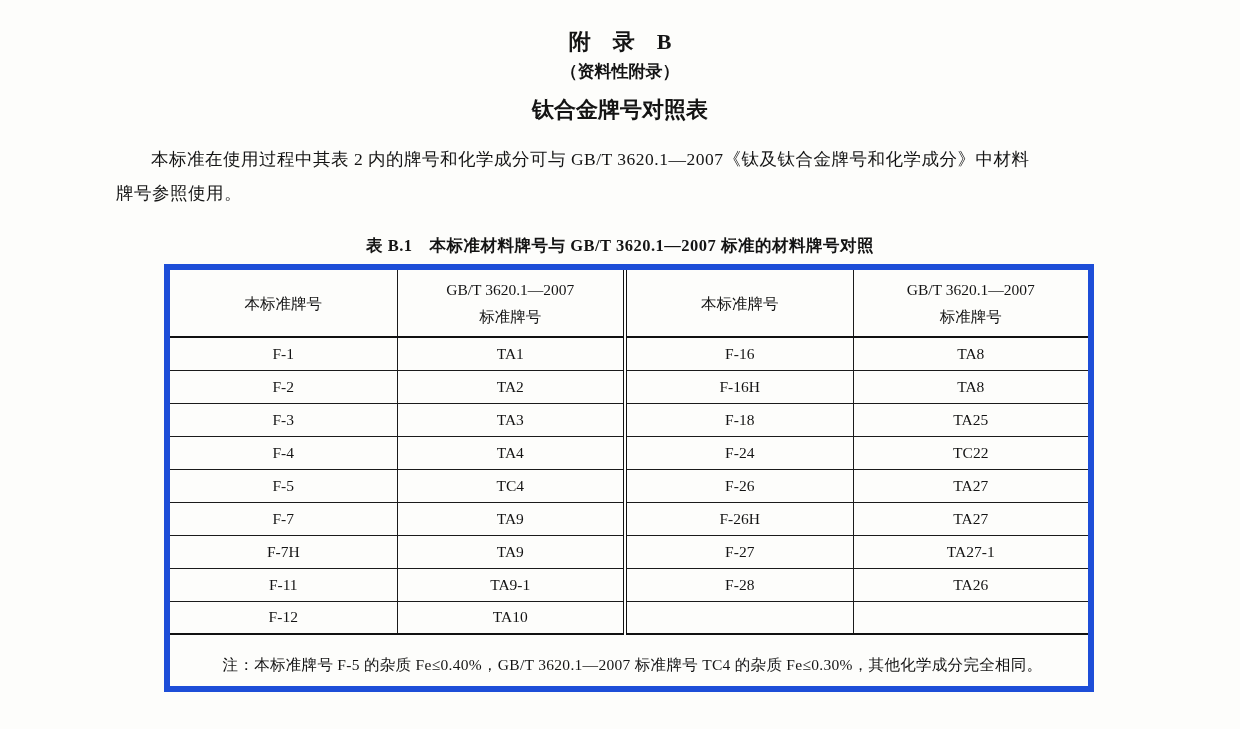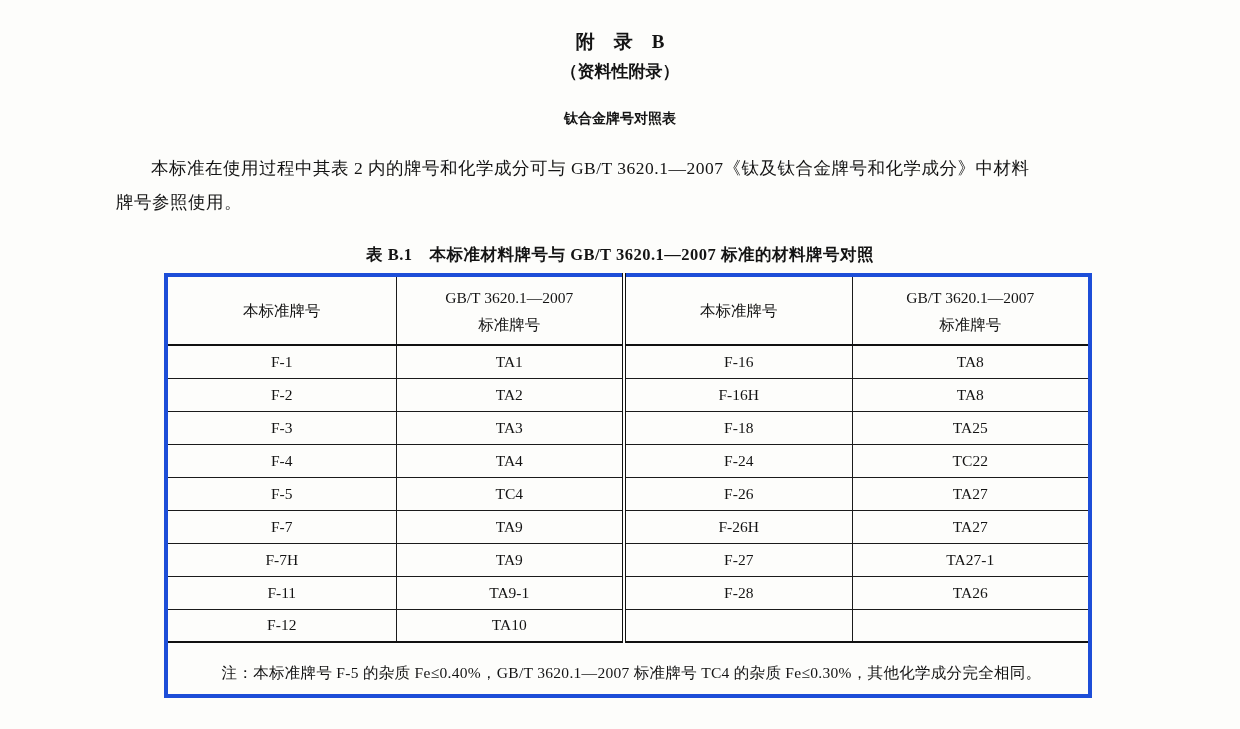--- a/index.html
+++ b/index.html
@@ -7,27 +7,27 @@
     width: 1240px; height: 729px;
     background: #fdfdfb;
     overflow: hidden;
     font-family: "Liberation Serif", "DejaVu Serif", serif;
     color: #141414;
   }
   .page { width: 1240px; height: 729px; position: relative; }
 
   .titles { padding-top: 30px; text-align: center; }
   .appendix-label {
-    font-size: 19px; font-weight: bold; line-height: 24px;
+    font-size: 22px; font-weight: bold; line-height: 24px;
   }
   .appendix-type {
     margin-top: 7px; font-size: 17px; font-weight: bold; line-height: 22px;
   }
   .appendix-title {
-    margin-top: 25px; font-size: 14px; font-weight: bold; line-height: 22px;
+    margin-top: 16px; font-size: 22px; font-weight: bold; line-height: 22px;
   }
 
   .intro {
     margin: 21px 0 0 116px;
     width: 925px;
     font-size: 17.5px;
     line-height: 34px;
     text-indent: 2em;
     letter-spacing: 0.5px;
   }
@@ -42,21 +42,21 @@
 
   table.grades {
     margin: 7px 0 0 164px;
     width: 924px;
     border-collapse: collapse;
     table-layout: fixed;
   }
   table.grades, table.grades th, table.grades td {
     border: 1px solid #1b1b1b;
   }
-  table.grades { border: 4px solid #1d4ed8; }
+  table.grades { border: 6px solid #1d4ed8; }
   table.grades th {
     height: 70px;
     font-weight: normal;
     font-size: 15.5px;
     text-align: center;
     vertical-align: middle;
     line-height: 27px;
   }
   table.grades thead th { border-bottom: 2px solid #111; }
   table.grades td {

